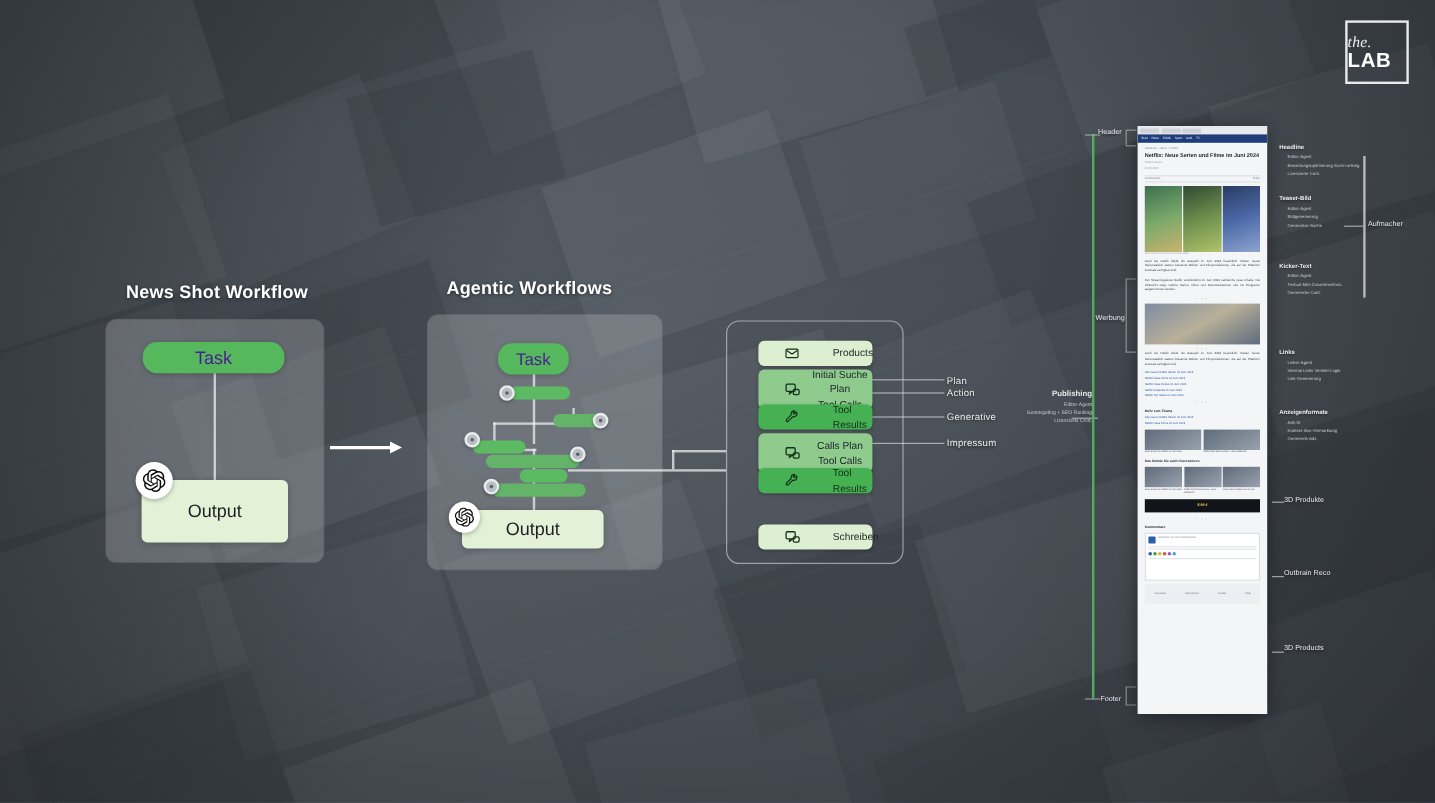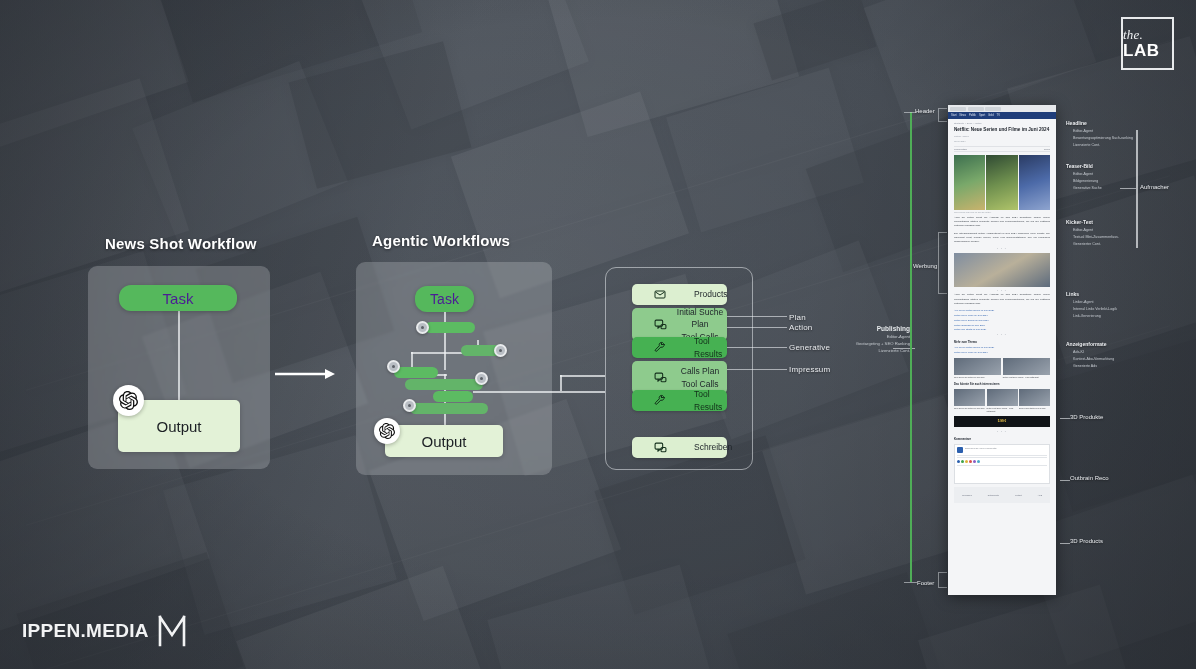--- a/index.html
+++ b/index.html
@@ -359,28 +359,20 @@
     <div class="scrap line" style="left:0;   top:500px; width:1196px; transform:rotate(-17deg);"></div>
   </div>
   <div class="haze"></div>
   <div class="vignette"></div>
 
   <div id="lab-logo">
     <span class="the">the.</span>
     <span class="lab">LAB</span>
   </div>
 
-  <div id="ippen">
-    <span class="word">IPPEN.MEDIA</span>
-    <span class="mark">
-      <svg width="28" height="32" viewBox="0 0 28 32">
-        <path d="M2 2 L2 30 M26 2 L26 30 M2 2 L14 20 L26 2" stroke="#f2f3f4" stroke-width="2.6" fill="none" stroke-linecap="square"></path>
-      </svg>
-    </span>
-  </div>
 
   <div class="panel-title" id="title-zero">News Shot Workflow</div>
   <div class="panel-title" id="title-agentic">Agentic Workflows</div>
 
   <div class="wf-panel" id="panel-zero"></div>
   <div class="vline" style="left:178px; top:311px; height:92px;"></div>
   <div class="node-task" id="task-zero">Task</div>
   <div class="node-output" id="output-zero">Output</div>
   <div class="oai" id="oai-zero">
     <svg width="19" height="19" viewBox="0 0 24 24">

